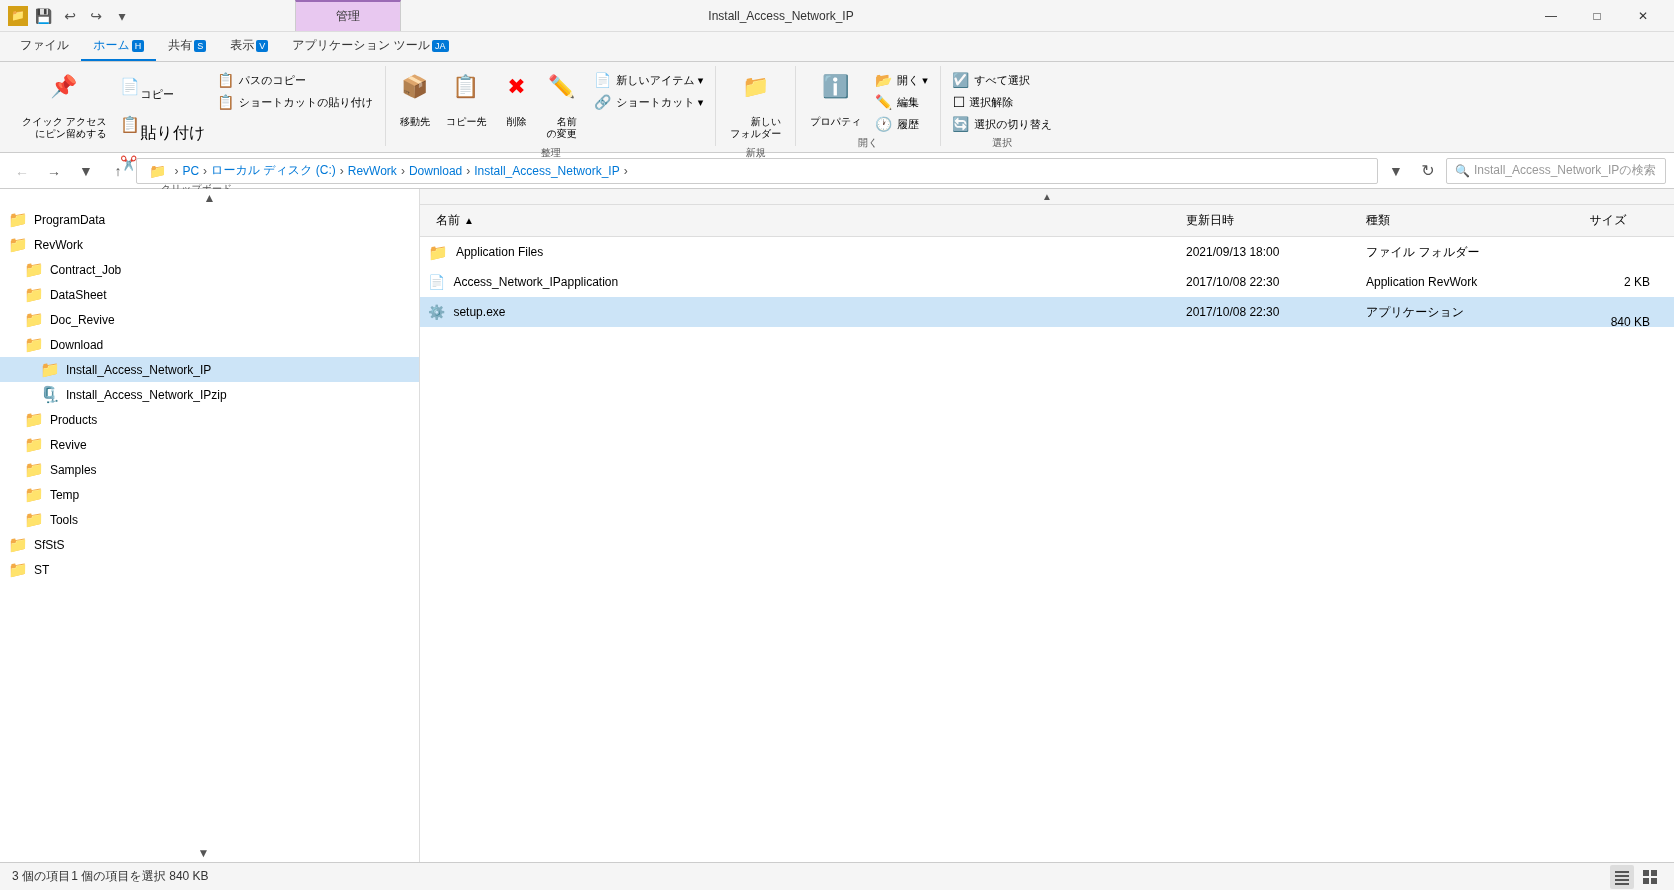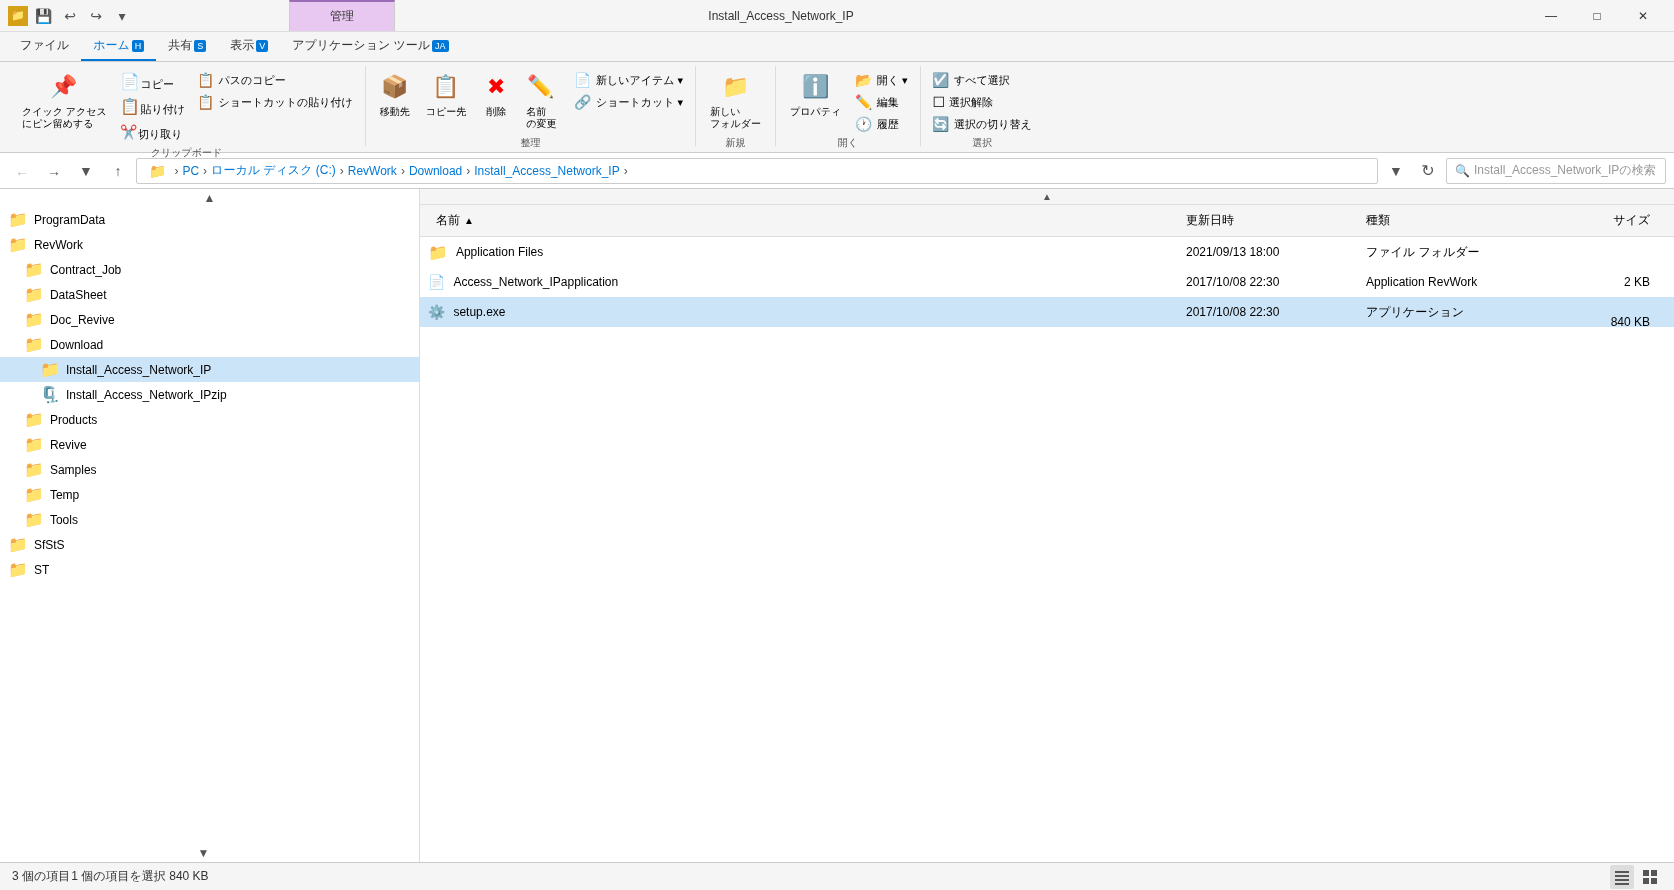--- a/index.html
+++ b/index.html
@@ -15,21 +15,21 @@
       border-bottom: 1px solid #ddd;
       position: relative;
     }
     .title-bar-icons { display: flex; align-items: center; gap: 4px; }
     .title-bar-icon { width: 20px; height: 20px; background: #d4a017; display: flex; align-items: center; justify-content: center; font-size: 10px; color: white; }
     .quick-access-icons { display: flex; gap: 2px; margin-left: 4px; }
     .qa-icon { width: 24px; height: 24px; display: flex; align-items: center; justify-content: center; font-size: 14px; color: #555; cursor: pointer; }
     .title-text { flex: 1; text-align: center; font-size: 12px; color: #333; margin-left: -100px; }
     .management-tab {
       position: absolute;
-      left: 289px;
+      left: 295px;
       top: 0;
       background: #e8c8f0;
       padding: 6px 40px;
       font-size: 12px;
       color: #333;
       border-left: 1px solid #ccc;
       border-right: 1px solid #ccc;
       border-top: 2px solid #9b6bb5;
     }
     .window-controls { display: flex; gap: 0; margin-left: auto; }
@@ -81,21 +81,21 @@
     .ribbon-btn {
       display: flex;
       flex-direction: column;
       align-items: center;
       padding: 4px 6px;
       cursor: pointer;
       border-radius: 3px;
       min-width: 40px;
     }
     .ribbon-btn .icon { font-size: 22px; }
-    .ribbon-btn .label { font-size: 10px; text-align: left; margin-top: 6px; line-height: 1.2; }
+    .ribbon-btn .label { font-size: 10px; text-align: right; margin-top: 16px; line-height: 1.2; }
     .ribbon-btn-small {
       display: flex;
       align-items: center;
       gap: 4px;
       padding: 2px 4px;
       cursor: pointer;
       border-radius: 2px;
       font-size: 11px;
     }
     .ribbon-btn-small .icon { font-size: 14px; }
@@ -181,21 +181,21 @@
       align-items: center;
       padding: 4px 8px;
       border-bottom: 1px solid #ddd;
       background: #f5f5f5;
       font-size: 12px;
       height: 32px;
     }
     .col-name { flex: 1; padding-left: 8px; cursor: pointer; display: flex; align-items: center; gap: 4px; }
     .col-date { width: 180px; cursor: pointer; }
     .col-type { width: 200px; cursor: pointer; }
-    .col-size { width: 100px; text-align: right; cursor: pointer; padding-right: 16px; }
+    .col-size { width: 100px; text-align: center; cursor: pointer; padding-right: 16px; }
     .file-row {
       display: flex;
       align-items: center;
       padding: 4px 8px;
       height: 30px;
       cursor: pointer;
       font-size: 12px;
     }
     .file-row.selected { background: #cce4f7; }
     .file-icon { font-size: 16px; margin-right: 8px; }
@@ -283,21 +283,21 @@
           <span class="icon">📌</span>
           <span class="label" style="font-size:10px; line-height:1.2;">クイック アクセス<br>にピン留めする</span>
         </div>
         <div class="small-group">
           <div class="ribbon-btn" style="flex-direction:row; min-width:auto; padding:2px 4px;">
             <span class="icon" style="font-size:16px;">📄</span>
             <span class="label" style="font-size:11px;">コピー</span>
           </div>
           <div class="ribbon-btn" style="flex-direction:row; min-width:auto; padding:2px 4px;">
             <span class="icon" style="font-size:16px;">📋</span>
-            <span class="label" style="font-size:11px;">貼り付け</span>
+            <span class="label" style="font-size:16px;">貼り付け</span>
           </div>
           <div class="ribbon-btn" style="flex-direction:row; min-width:auto; padding:2px 4px;">
             <span class="icon" style="font-size:14px;">✂️</span>
             <span class="label" style="font-size:11px;">切り取り</span>
           </div>
         </div>
         <div class="small-group">
           <div class="ribbon-btn-small">
             <span class="icon">📋</span>
             <span>パスのコピー</span>

